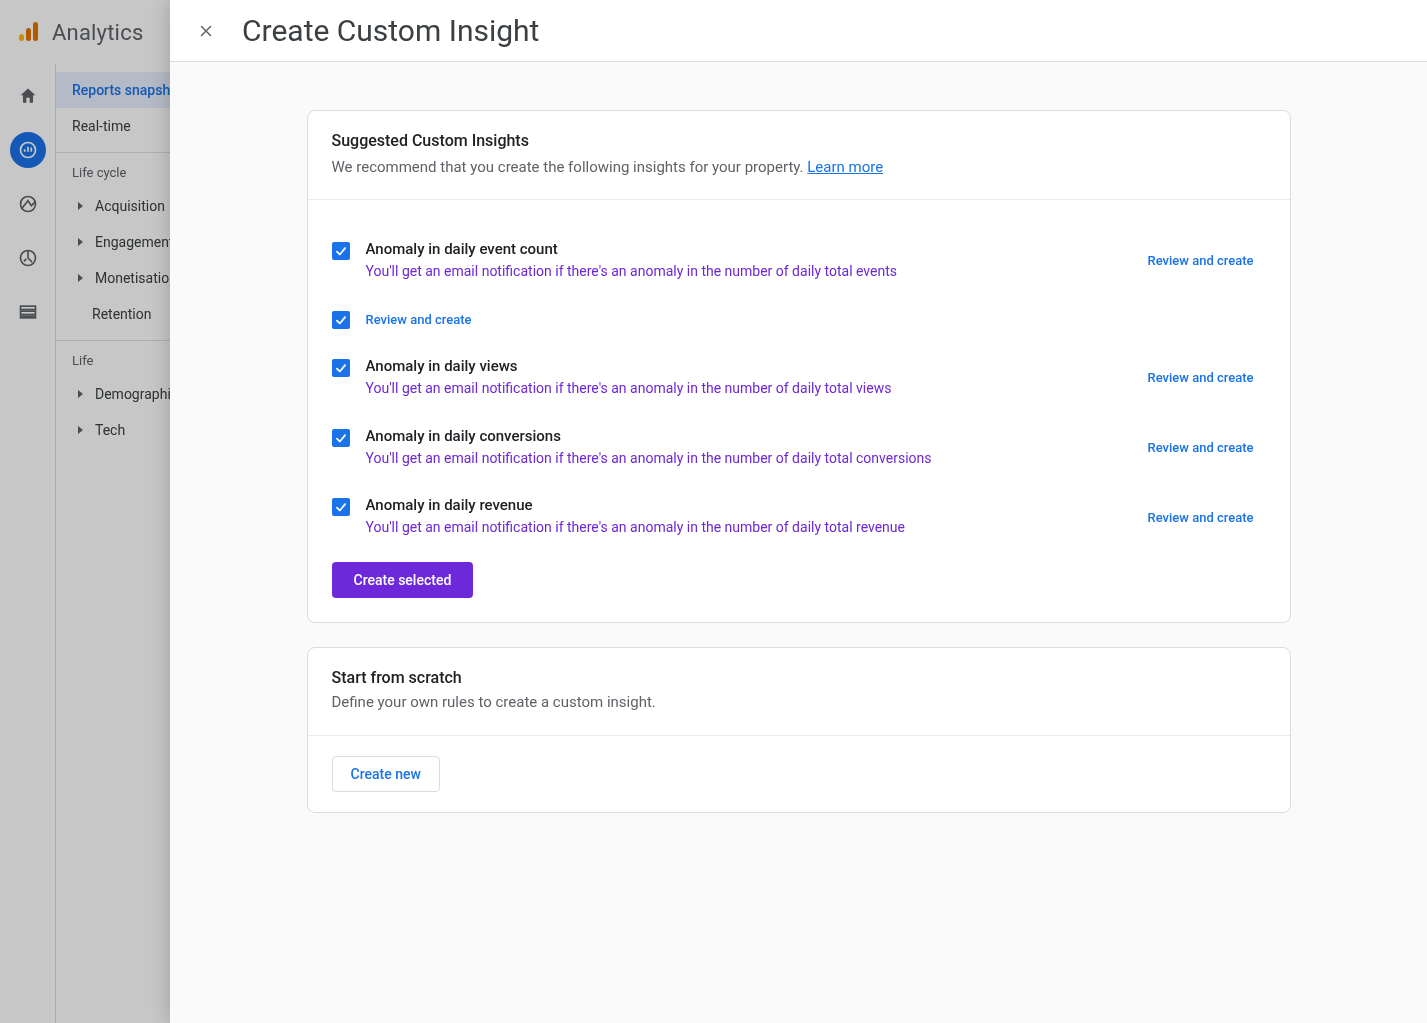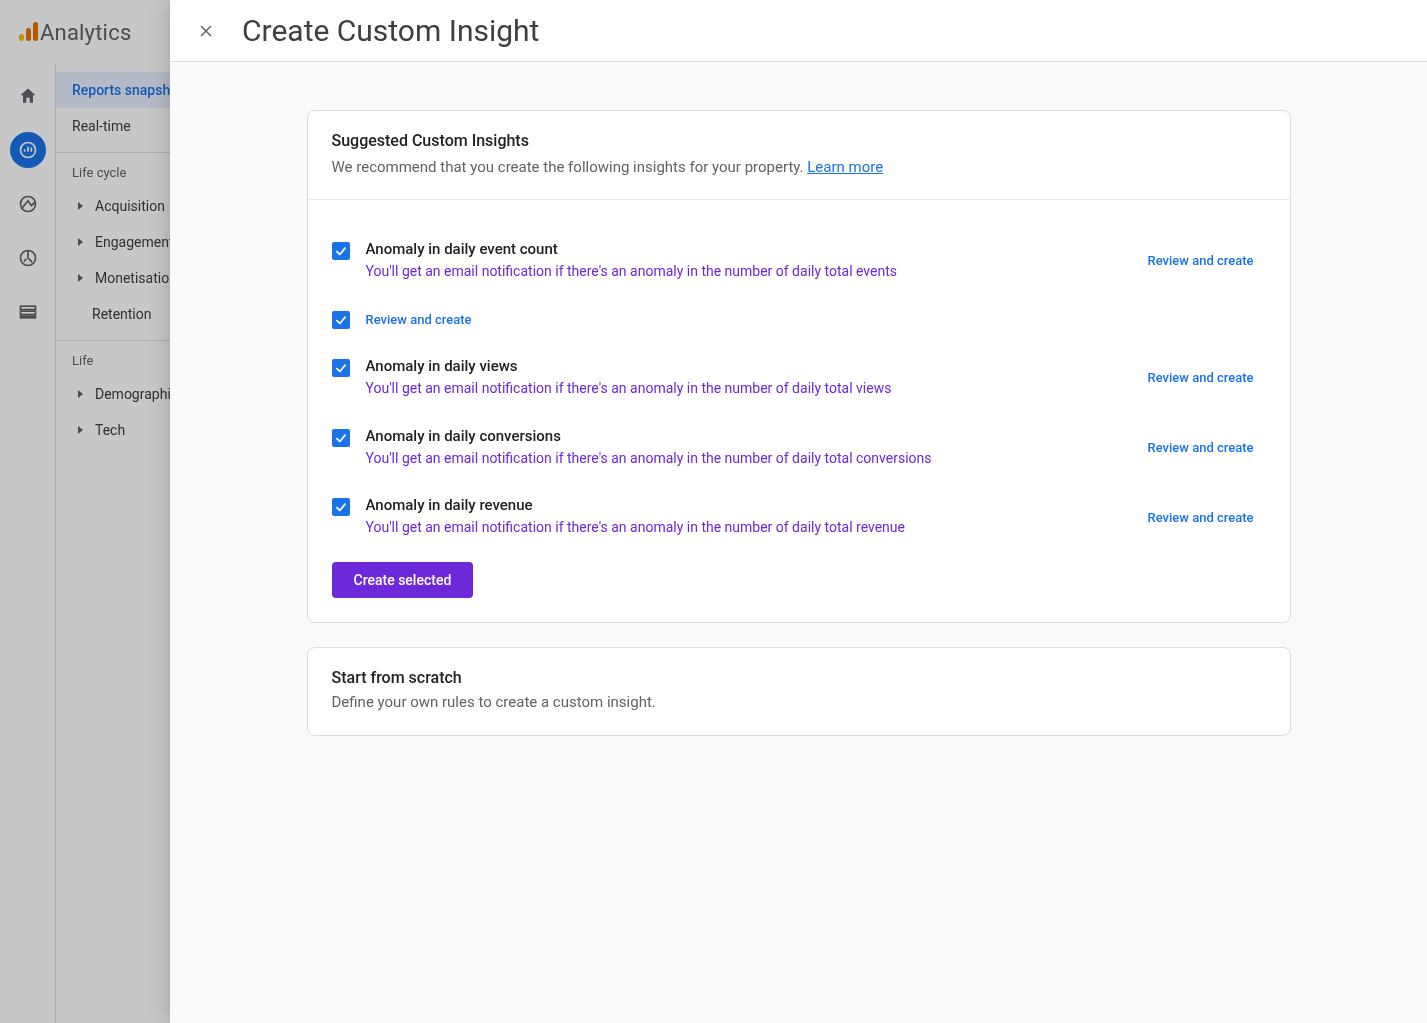--- a/index.html
+++ b/index.html
@@ -13,20 +13,21 @@
     position: relative;
   }
 
   
   .bg-header {
     position: absolute;
     top: 0; left: 0;
     width: 170px; height: 64px;
     display: flex; align-items: center;
     padding-left: 16px;
+    gap: 12px;
     background: #fff;
   }
   .bg-logo {
     width: 24px; height: 24px;
     display: flex; align-items: flex-end;
   }
   .bg-brand {
     font-size: 22px;
     color: #5f6368;
     letter-spacing: 0.2px;
@@ -410,16 +411,19 @@
       <div class="card-actions">
         <button class="btn-primary">Create selected</button>
       </div>
     </div>
 
     <div class="card">
       <div class="scratch-body">
         <div class="title">Start from scratch</div>
         <div class="desc">Define your own rules to create a custom insight.</div>
       </div>
+      <div class="scratch-actions">
+        <button class="btn-outline">Create new</button>
+      </div>
     </div>
 
   </div>
 </div>
 
 </body></html>

